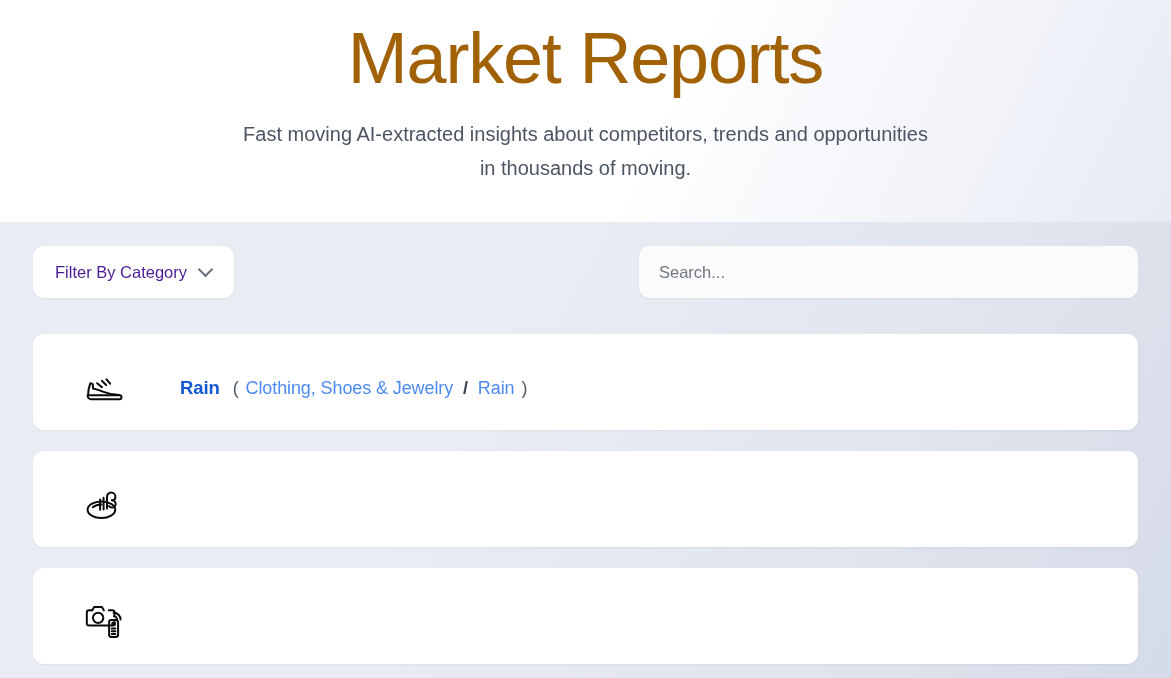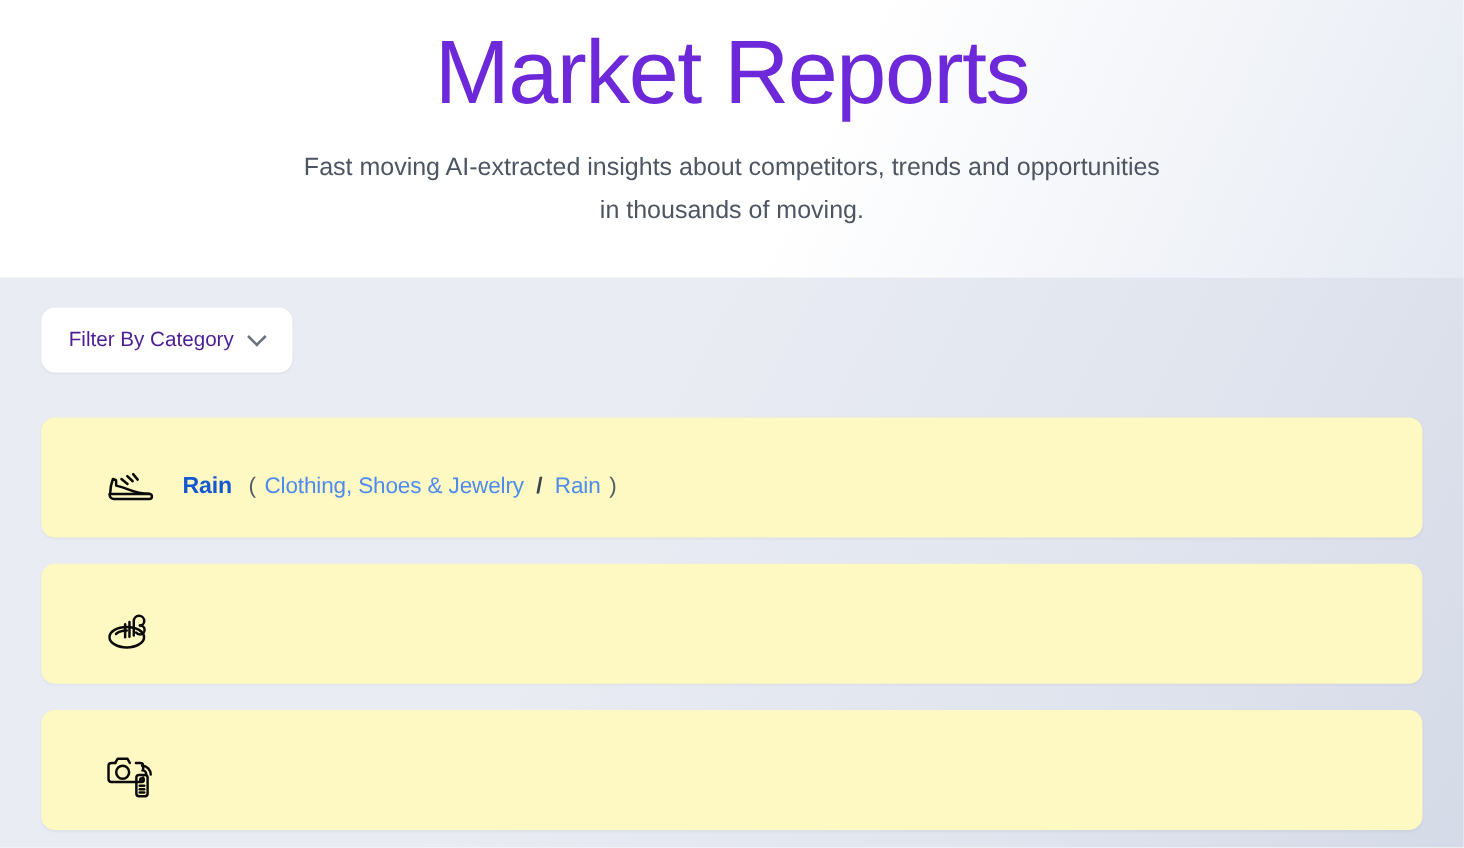--- a/index.html
+++ b/index.html
@@ -44,21 +44,21 @@
     position: relative;
     z-index: 2;
   }
   .page-title {
     margin: 0;
     padding-top: 17px;
     font-size: 72px;
     line-height: 1.16;
     font-weight: 400;
     letter-spacing: -1.2px;
-    color: #6d28d9;
+    color: #a16207;
   }
   .page-subtitle {
     margin: 0 auto;
     padding-top: 16px;
     max-width: 720px;
     font-size: 20px;
     line-height: 34px;
     color: #4d5562;
     font-weight: 400;
   }
@@ -158,25 +158,26 @@
     position: relative;
     z-index: 4;
     margin-top: 36px;
   }
   .result-card {
     display: flex;
     align-items: center;
     height: 96px;
     margin-bottom: 21px;
     padding: 12px 0 0 49px;
-    background: #fef9c3;
+    background: #ffffff;
     border-radius: 11px;
     box-shadow: 0 1px 2px rgba(23,31,56,0.05);
     cursor: pointer;
     box-sizing: border-box;
+    gap: 34px;
   }
   .result-icon {
     flex: 0 0 auto;
     width: 44px;
     height: 44px;
     display: flex;
     align-items: center;
     justify-content: center;
     margin-right: 20px;
     color: #0b0b0b;
@@ -232,20 +233,23 @@
   </div>
 
   <div class="content">
 
     <div class="controls">
       <button class="filter-button">
         <span class="filter-label">Filter By Category</span>
         <span class="chevron-down"></span>
       </button>
 
+      <div class="search-wrap">
+        <input class="search-input" type="text" placeholder="Search..." style="">
+      </div>
     </div>
 
     <div class="results">
 
       <div class="result-card">
         <span class="result-icon">
           <svg width="40" height="30" viewBox="0 0 48 34" fill="none" stroke="currentColor" stroke-width="2.4" stroke-linecap="round" stroke-linejoin="round">
             <path d="M5 24.5 C5 20 6.2 15 7.6 11.2 L10.6 12.4 L10.8 17.6 C14.5 18.4 19 19.8 23.5 21.6 C29.5 24 36 25.2 42.4 25.4"></path>
             <path d="M4.4 25.6 L42.6 25.6 C44 25.6 45 26.6 45 28 C45 29.4 44 30.4 42.6 30.4 L8.6 30.4 C6.2 30.4 4.4 28.6 4.4 26.2 Z"></path>
             <path d="M15.8 11.2 L21.6 16"></path>

